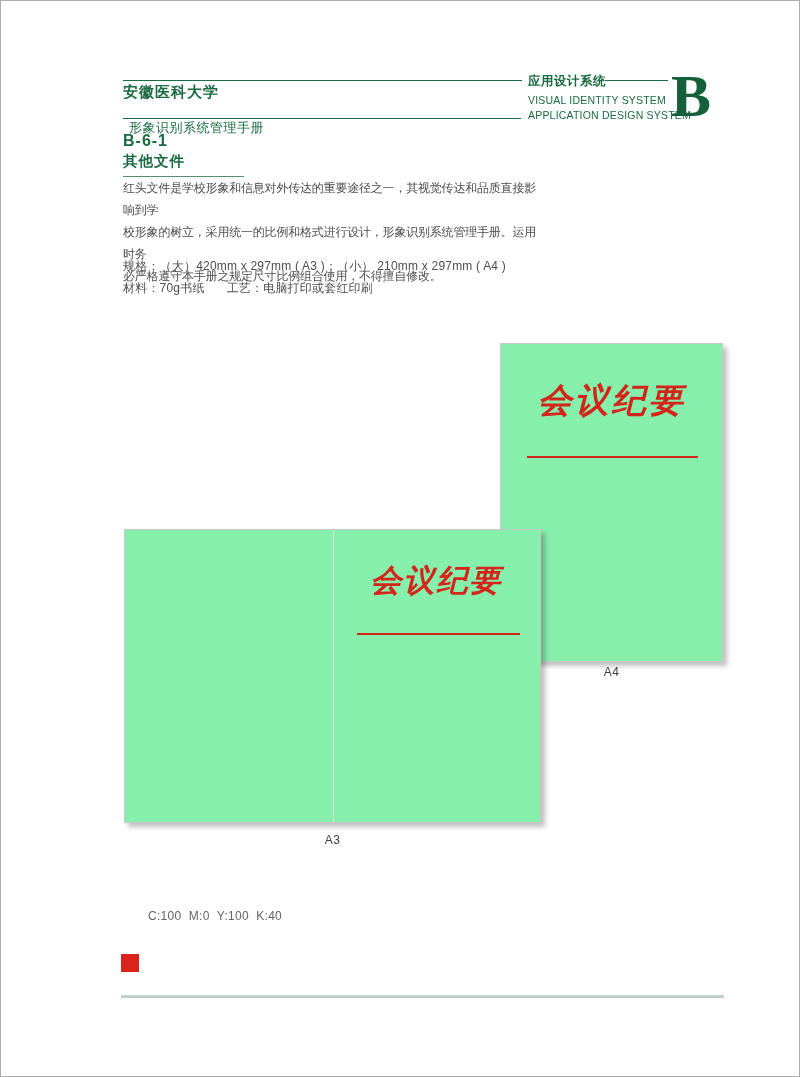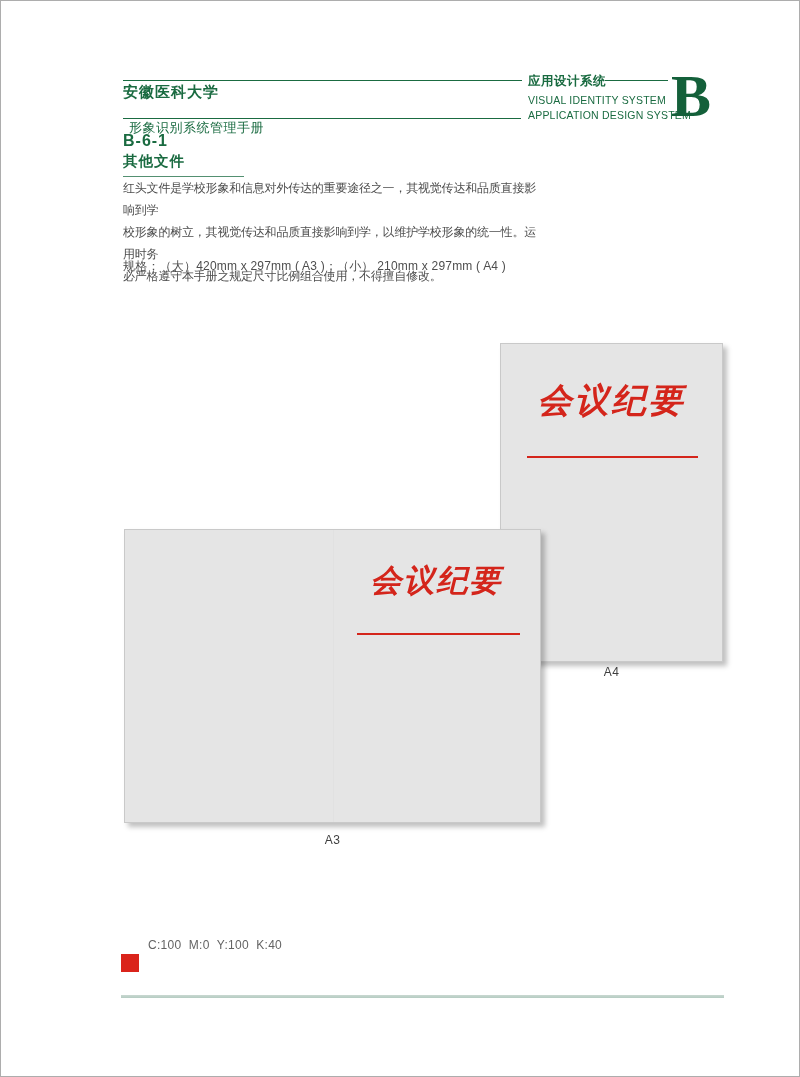--- a/index.html
+++ b/index.html
@@ -24,41 +24,41 @@
   .sec-code{left:122px;top:131px;font-size:16px;font-weight:bold;color:var(--green,#1a6b41);letter-spacing:1px;}
   .sec-title{left:122px;top:151px;font-size:14.5px;font-weight:bold;color:var(--green,#1a6b41);letter-spacing:1px;}
   .sec-underline{left:122px;top:175px;width:121px;height:1px;background:var(--green,#1a6b41);opacity:.75;}
   
   .intro{left:122px;top:176px;width:420px;font-size:12px;color:var(--body_text,#4d4d4d);line-height:22px;letter-spacing:-0.2px;}
   
   .spec1{left:122px;top:257px;font-size:12px;color:var(--body_text,#4d4d4d);letter-spacing:0.2px;}
   .spec2{left:122px;top:279px;font-size:12px;color:var(--body_text,#4d4d4d);letter-spacing:0.2px;}
   .spec2 .gap{margin-left:22px;}
   
-  .sheet{background:#e5e5e5;border:1px solid #c9c9c9;box-shadow:4px 4px 5px rgba(0,0,0,0.25);box-sizing:border-box;}
+  .sheet{background:#86efac;border:1px solid #c9c9c9;box-shadow:4px 4px 5px rgba(0,0,0,0.25);box-sizing:border-box;}
   .sheet-a4{left:499px;top:342px;width:223px;height:319px;z-index:1;}
   .sheet-a3{left:123px;top:528px;width:417px;height:294px;z-index:2;}
   .fold-line{position:absolute;left:50%;top:0;bottom:0;width:1px;background:#e1e1e1;}
   .a3-right{position:absolute;left:50%;top:0;width:50%;height:100%;}
   .brush-title{
     position:absolute;left:0;width:100%;text-align:center;
     font-family:"Liberation Serif","DejaVu Serif",serif;font-style:italic;font-weight:bold;
     color:var(--red,#d4251b);white-space:nowrap;
   }
   .a4-title{top:34px;font-size:34px;letter-spacing:3px;}
   .a3-title{top:30px;font-size:31px;letter-spacing:2px;}
   .redline{position:absolute;height:2px;background:var(--red,#d4251b);}
   .a4-redline{left:26px;width:171px;top:112px;}
   .a3-redline{left:24px;width:163px;top:103px;}
   .sheet-label{font-size:12px;color:#3f3f3f;text-align:center;letter-spacing:0.5px;}
   .label-a4{left:499px;top:664px;width:223px;text-align:center;}
   .label-a3{left:123px;top:832px;width:417px;}
   
   .swatch{left:120px;top:953px;width:18px;height:18px;background:var(--swatch_red,#da241b);}
-  .cmyk{left:147px;top:937px;font-size:12px;color:#636363;white-space:pre;letter-spacing:0.3px;}
+  .cmyk{left:147px;top:908px;font-size:12px;color:#636363;white-space:pre;letter-spacing:0.3px;}
   .footer-divider{left:120px;top:994px;width:603px;height:3px;
     background:linear-gradient(to bottom,#c9d8d1,var(--divider,#b5ccc2));}
 </style>
 </head>
 <body>
 
 <div class="page">
 
   <div class="abs rule" style="left:122px;top:79px;width:399px;"></div>
   <div class="abs rule" style="left:604px;top:79px;width:63px;"></div>
@@ -71,25 +71,28 @@
   <div class="abs hdr-en" style="left:527px;top:93px;">VISUAL IDENTITY SYSTEM</div>
   <div class="abs hdr-en" style="left:527px;top:108px;">APPLICATION DESIGN SYSTEM</div>
   <div class="abs hdr-b">B</div>
 
   <div class="abs sec-code">B-6-1</div>
   <div class="abs sec-title">其他文件</div>
   <div class="abs sec-underline"></div>
 
   <div class="abs intro">
     <div>红头文件是学校形象和信息对外传达的重要途径之一，其视觉传达和品质直接影响到学</div>
-    <div>校形象的树立，其视觉传达和品质直接影响到学，以维护学校形象的统一性。运用时务</div>
+    <div>校形象的树立，采用统一的比例和格式进行设计，形象识别系统管理手册。运用时务</div>
     <div>必严格遵守本手册之规定尺寸比例组合使用，不得擅自修改。</div>
   </div>
 
   <div class="abs spec1">规格：（大）420mm x 297mm ( A3 )；（小） 210mm x 297mm ( A4 )</div>
+  <div class="abs spec2">
+    <span>材料：70g书纸</span><span class="gap">工艺：电脑打印或套红印刷</span>
+  </div>
 
   <div class="abs sheet sheet-a4">
     <div class="brush-title a4-title">会议纪要</div>
     <div class="redline a4-redline"></div>
   </div>
   <div class="abs sheet-label label-a4">A4</div>
 
   <div class="abs sheet sheet-a3">
     <div class="fold-line"></div>
     <div class="a3-right">

